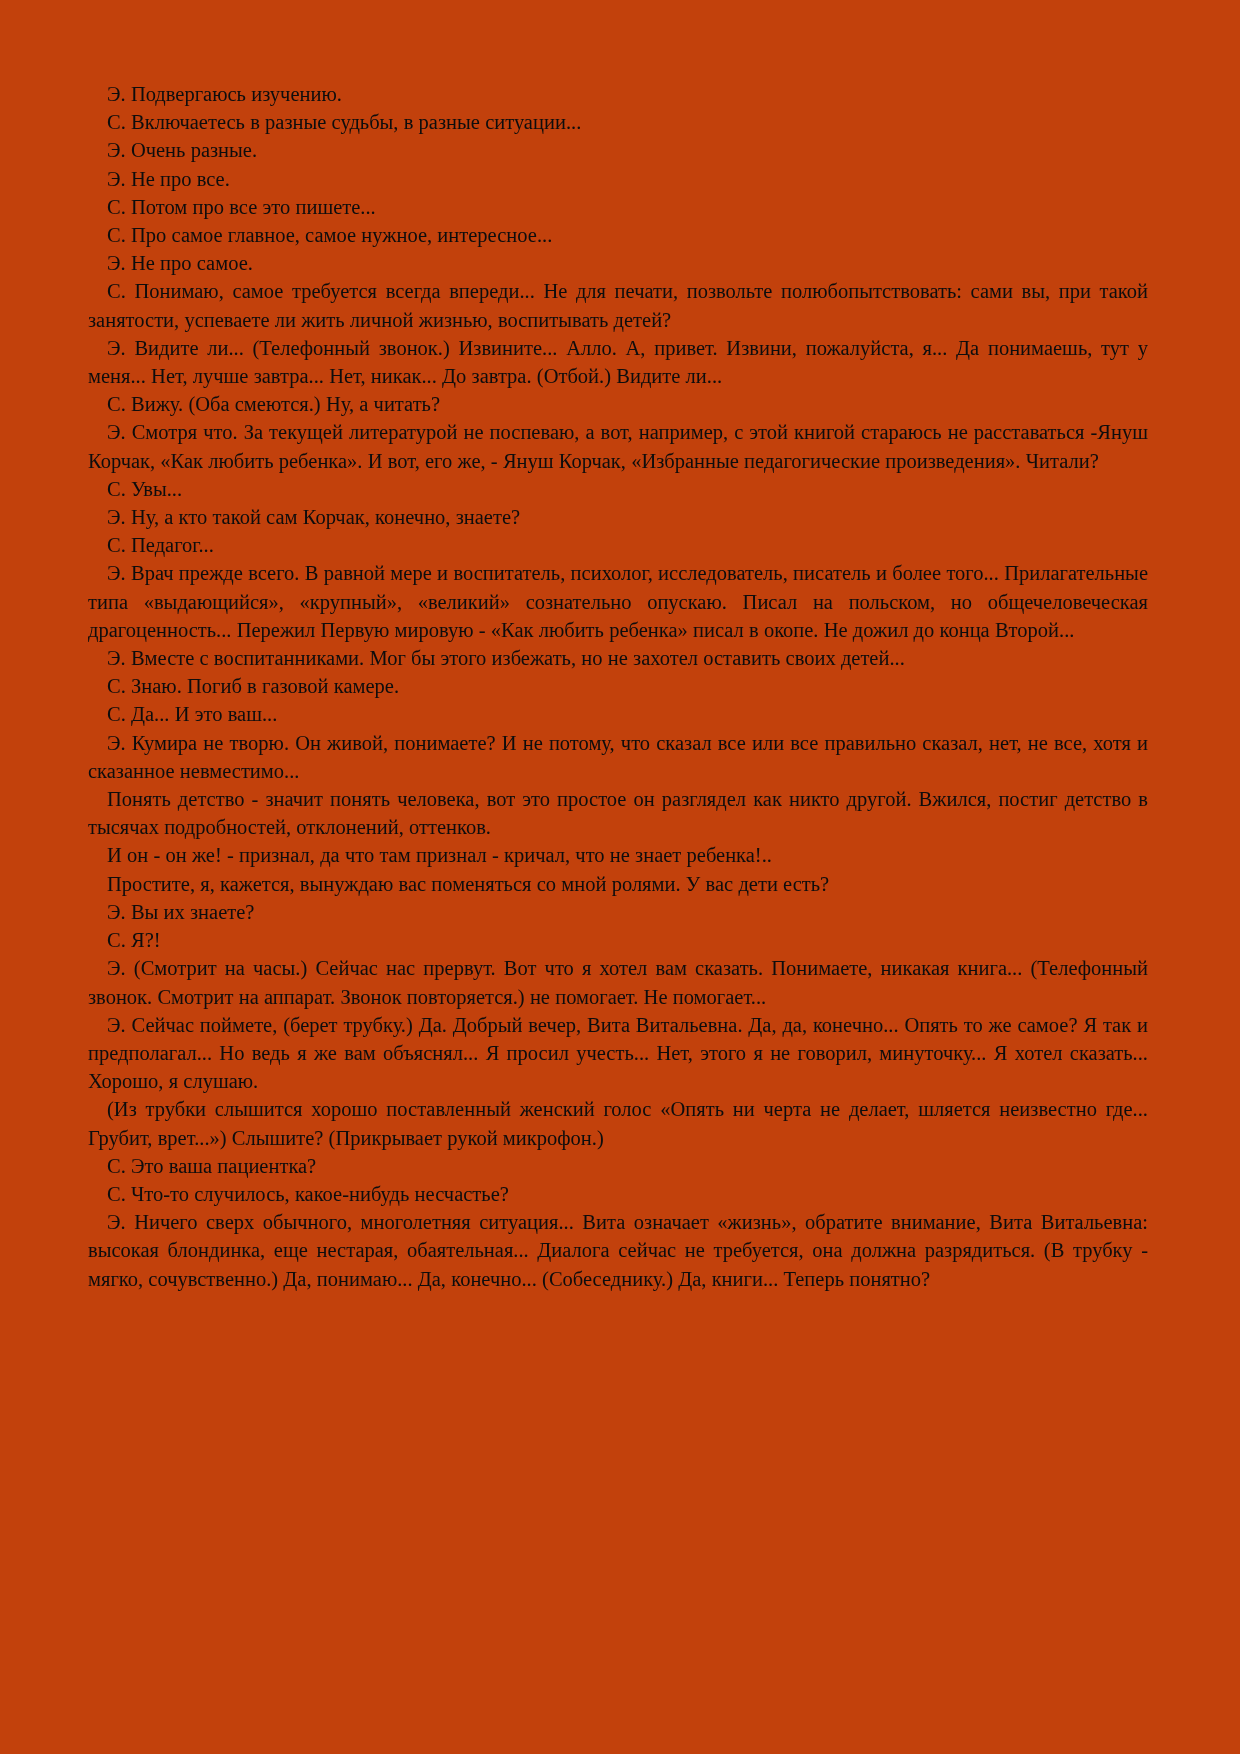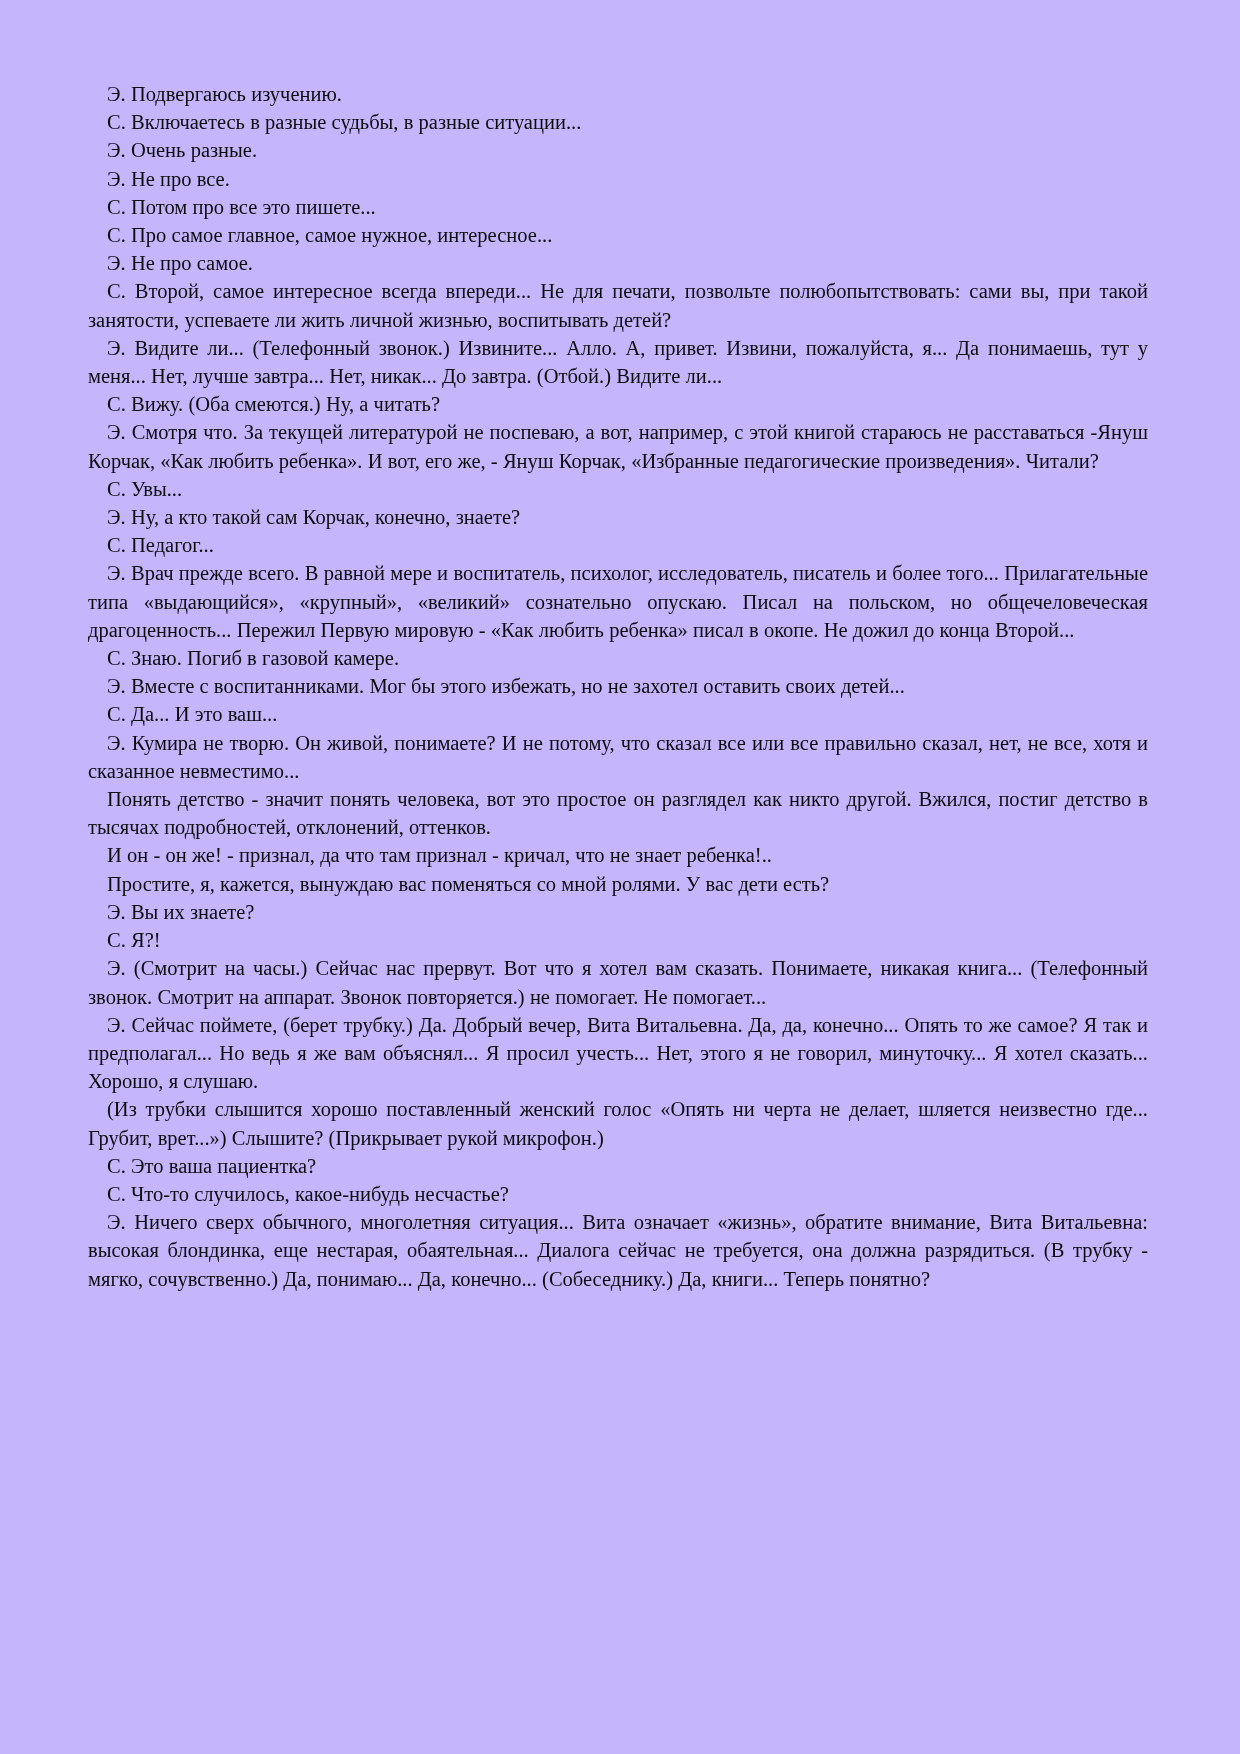--- a/index.html
+++ b/index.html
@@ -6,21 +6,21 @@
   html, body {
     margin: 0;
     padding: 0;
     background: #ffffff;
   }
 
   .page {
     position: relative;
     width: 1240px;
     height: 1754px;
-    background: #c4b5fd;
+    background: #c2410c;
     margin: 0 auto;
     overflow: hidden;
     box-sizing: border-box;
   }
 
   .text-column {
     position: absolute;
     left: 88px;
     top: 80px;
     width: 1060px;
@@ -51,30 +51,30 @@
 
 <div class="page">
   <div class="text-column">
     <p class="para short">Э. Подвергаюсь изучению.</p>
     <p class="para short">С. Включаетесь в разные судьбы, в разные ситуации...</p>
     <p class="para short">Э. Очень разные.</p>
     <p class="para short">Э. Не про все.</p>
     <p class="para short">С. Потом про все это пишете...</p>
     <p class="para short">С. Про самое главное, самое нужное, интересное...</p>
     <p class="para short">Э. Не про самое.</p>
-    <p class="para">С. Второй, самое интересное всегда впереди... Не для печати, позвольте полюбопытствовать: сами вы, при такой занятости, успеваете ли жить личной жизнью, воспитывать детей?</p>
+    <p class="para">С. Понимаю, самое требуется всегда впереди... Не для печати, позвольте полюбопытствовать: сами вы, при такой занятости, успеваете ли жить личной жизнью, воспитывать детей?</p>
     <p class="para">Э. Видите ли... (Телефонный звонок.) Извините... Алло. А, привет. Извини, пожалуйста, я... Да понимаешь, тут у меня... Нет, лучше завтра... Нет, никак... До завтра. (Отбой.) Видите ли...</p>
     <p class="para short">С. Вижу. (Оба смеются.) Ну, а читать?</p>
     <p class="para">Э. Смотря что. За текущей литературой не поспеваю, а вот, например, с этой книгой стараюсь не расставаться -Януш Корчак, «Как любить ребенка». И вот, его же, - Януш Корчак, «Избранные педагогические произведения». Читали?</p>
     <p class="para short">С. Увы...</p>
     <p class="para short">Э. Ну, а кто такой сам Корчак, конечно, знаете?</p>
     <p class="para short">С. Педагог...</p>
     <p class="para">Э. Врач прежде всего. В равной мере и воспитатель, психолог, исследователь, писатель и более того... Прилагательные типа «выдающийся», «крупный», «великий» сознательно опускаю. Писал на польском, но общечеловеческая драгоценность... Пережил Первую мировую - «Как любить ребенка» писал в окопе. Не дожил до конца Второй...</p>
+    <p class="para short">Э. Вместе с воспитанниками. Мог бы этого избежать, но не захотел оставить своих детей...</p>
     <p class="para short">С. Знаю. Погиб в газовой камере.</p>
-    <p class="para short">Э. Вместе с воспитанниками. Мог бы этого избежать, но не захотел оставить своих детей...</p>
     <p class="para short">С. Да... И это ваш...</p>
     <p class="para">Э. Кумира не творю. Он живой, понимаете? И не потому, что сказал все или все правильно сказал, нет, не все, хотя и сказанное невместимо...</p>
     <p class="para">Понять детство - значит понять человека, вот это простое он разглядел как никто другой. Вжился, постиг детство в тысячах подробностей, отклонений, оттенков.</p>
     <p class="para short">И он - он же! - признал, да что там признал - кричал, что не знает ребенка!..</p>
     <p class="para short">Простите, я, кажется, вынуждаю вас поменяться со мной ролями. У вас дети есть?</p>
     <p class="para short">Э. Вы их знаете?</p>
     <p class="para short">С. Я?!</p>
     <p class="para">Э. (Смотрит на часы.) Сейчас нас прервут. Вот что я хотел вам сказать. Понимаете, никакая книга... (Телефонный звонок. Смотрит на аппарат. Звонок повторяется.) не помогает. Не помогает...</p>
     <p class="para">Э. Сейчас поймете, (берет трубку.) Да. Добрый вечер, Вита Витальевна. Да, да, конечно... Опять то же самое? Я так и предполагал... Но ведь я же вам объяснял... Я просил учесть... Нет, этого я не говорил, минуточку... Я хотел сказать... Хорошо, я слушаю.</p>
     <p class="para">(Из трубки слышится хорошо поставленный женский голос «Опять ни черта не делает, шляется неизвестно где... Грубит, врет...») Слышите? (Прикрывает рукой микрофон.)</p>

